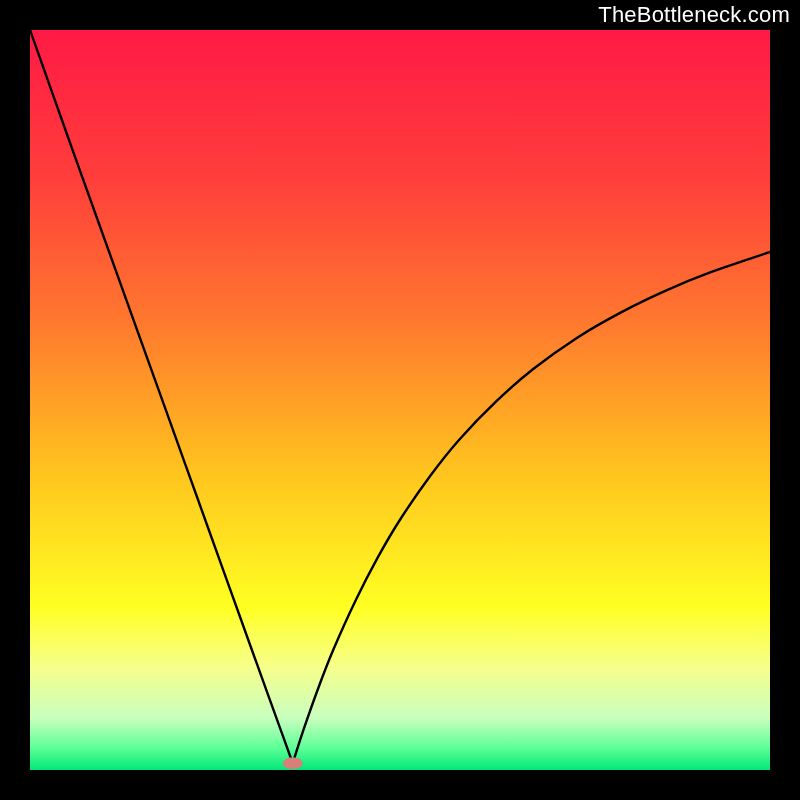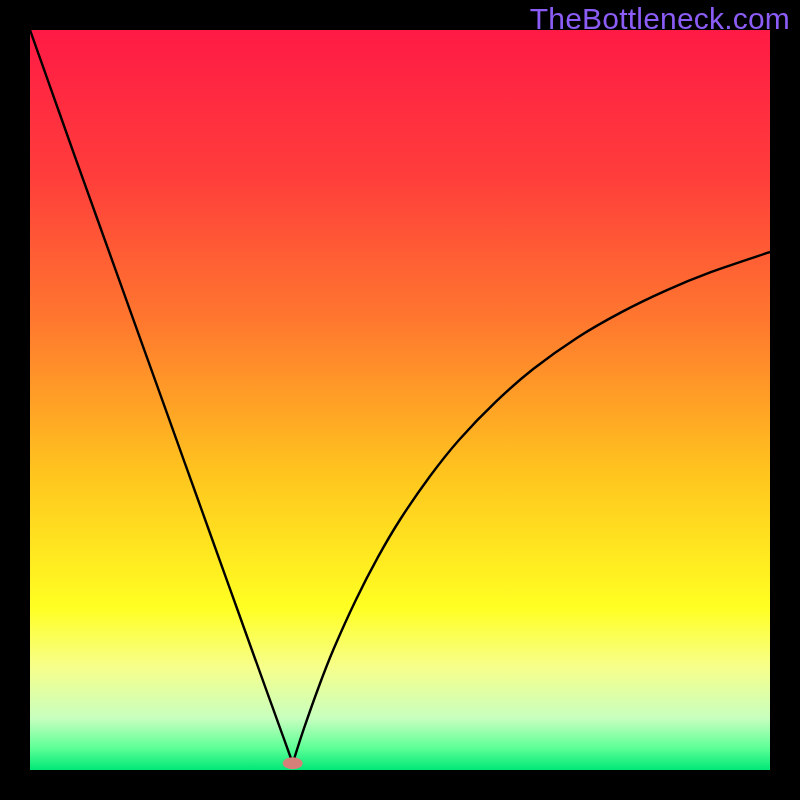--- a/index.html
+++ b/index.html
@@ -14,22 +14,22 @@
   .frame {
     position: relative;
     width: 800px;
     height: 800px;
     background: #000;
   }
   .watermark {
     position: absolute;
     top: 2px;
     right: 10px;
-    color: #8b5cf6;
-    font-size: 30px;
+    color: #ffffff;
+    font-size: 22px;
     font-weight: 500;
     letter-spacing: 0.2px;
     z-index: 10;
   }
   .plot-wrap {
     position: absolute;
     left: 30px;
     top: 30px;
     width: 740px;
     height: 740px;

